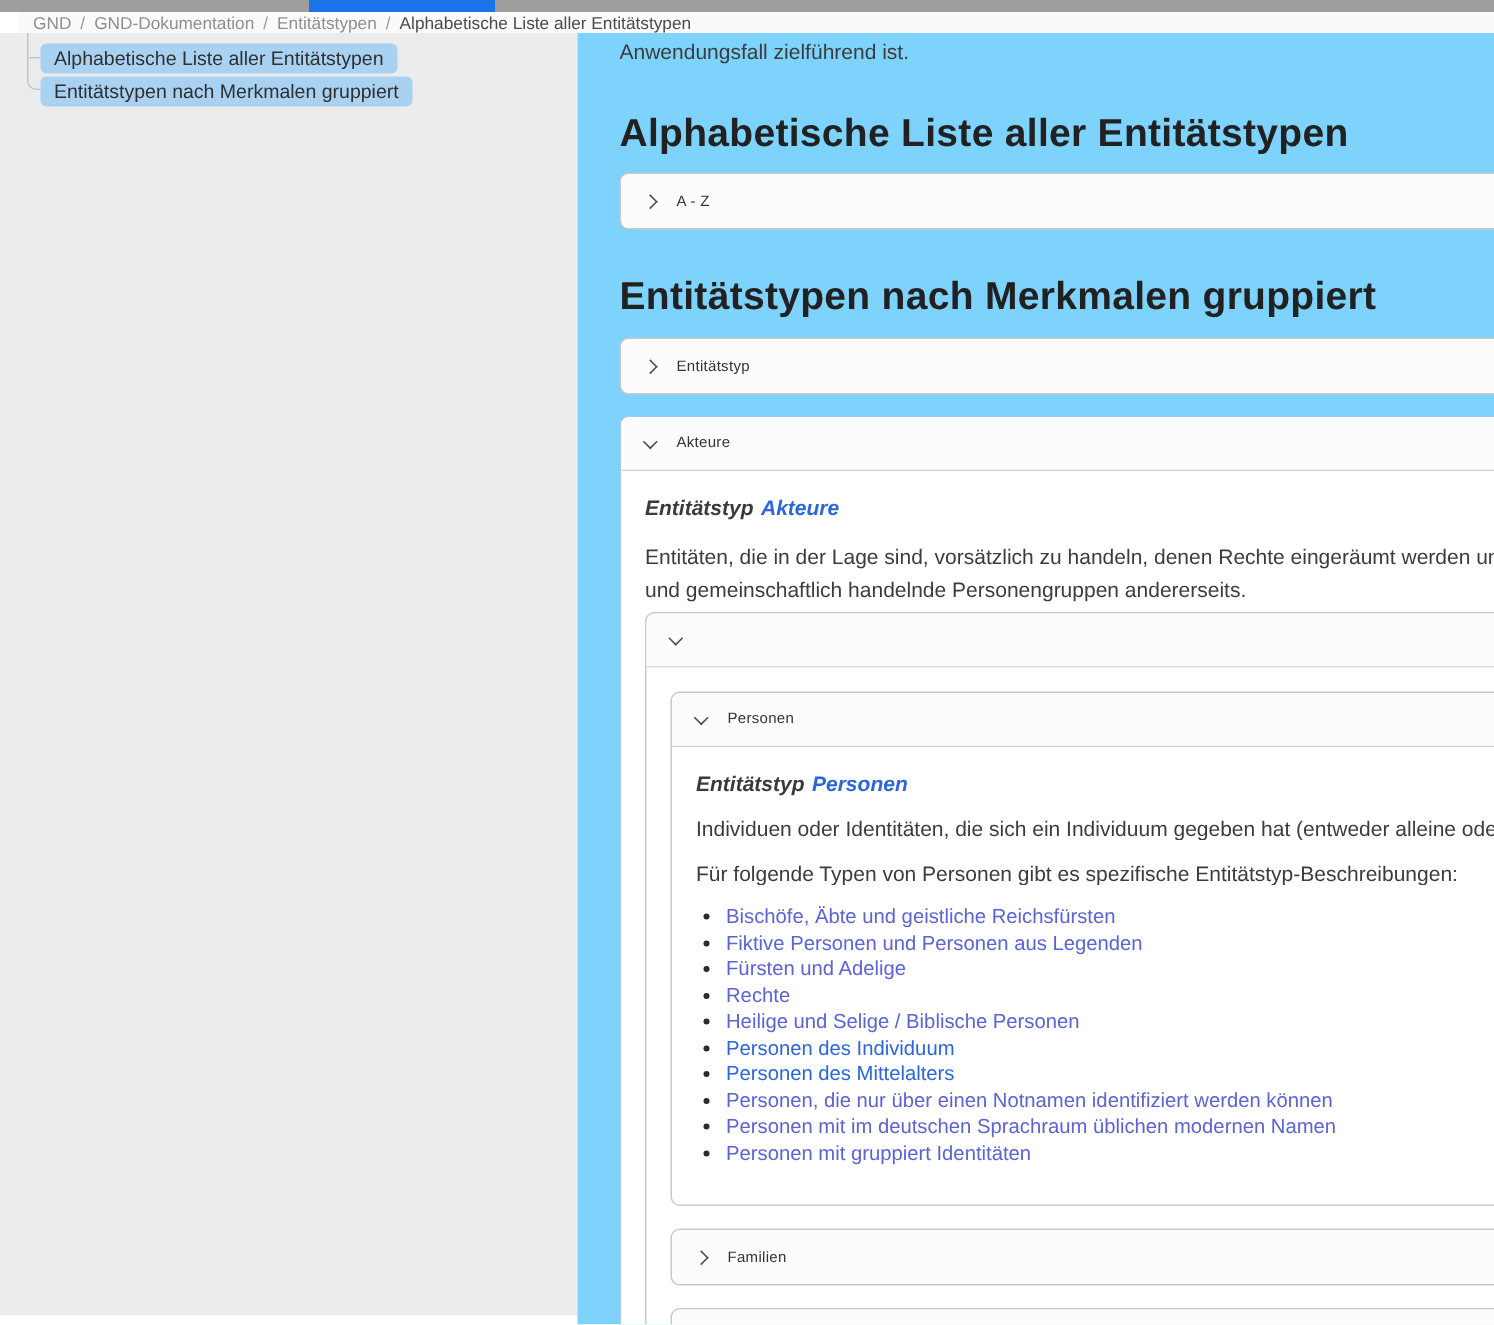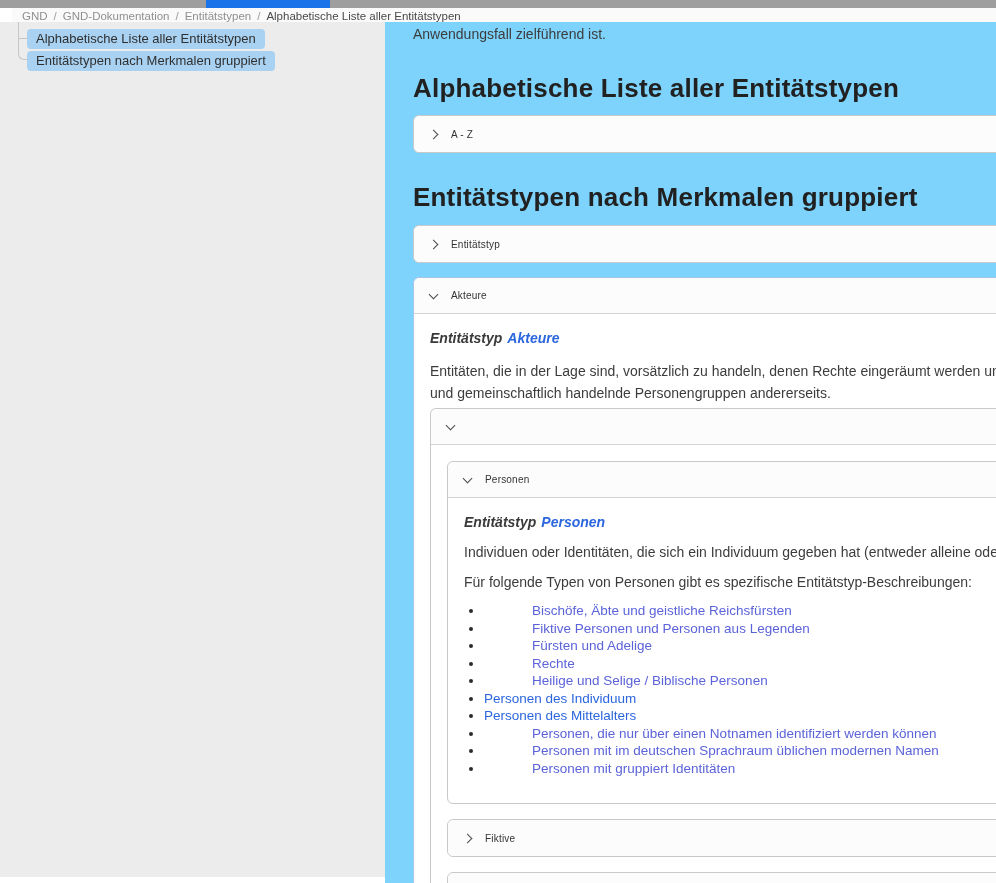--- a/index.html
+++ b/index.html
@@ -73,21 +73,21 @@
   .acc-subgroup { margin-top: 4px; border-bottom: none; border-radius: 6px 6px 0 0; }
   .acc-personen { }
   .acc-familien, .acc-koerp { margin-top: 15px; }
   .link-list { margin-top: 12px; list-style: none; }
   .link-list li { font-size: 13.5px; line-height: 17.5px; padding-left: 20px; position: relative; white-space: nowrap; }
   .link-list li::before {
     content: ""; position: absolute; left: 5px; top: 7px;
     width: 4px; height: 4px; border-radius: 50%; background: #2b2b2b;
   }
   .link-list a { color: #2b66dd; text-decoration: none; cursor: pointer; }
-  .link-list a.visited { color: #5b63d9; margin-left: 48px; }
+  .link-list a.visited { color: #5b63d9; }
   
   .sidebar-col { width: 385px; flex: none; background: #ffffff; }
 </style>
 </head>
 <body>
 
 <div class="progress-track">
   <div class="progress-fill"></div>
 </div>
 
@@ -178,21 +178,21 @@
                     <li><a class="visited">Personen, die nur über einen Notnamen identifiziert werden können</a></li>
                     <li><a class="visited">Personen mit im deutschen Sprachraum üblichen modernen Namen</a></li>
                     <li><a class="visited">Personen mit gruppiert Identitäten</a></li>
                   </ul>
                 </div>
               </div>
 
               <div class="acc acc-familien">
                 <div class="acc-header">
                   <span class="chev right"></span>
-                  <span class="acc-label">Fiktive</span>
+                  <span class="acc-label">Familien</span>
                 </div>
               </div>
 
               <div class="acc acc-koerp">
                 <div class="acc-header">
                   
                   
                 </div>
               </div>
 

